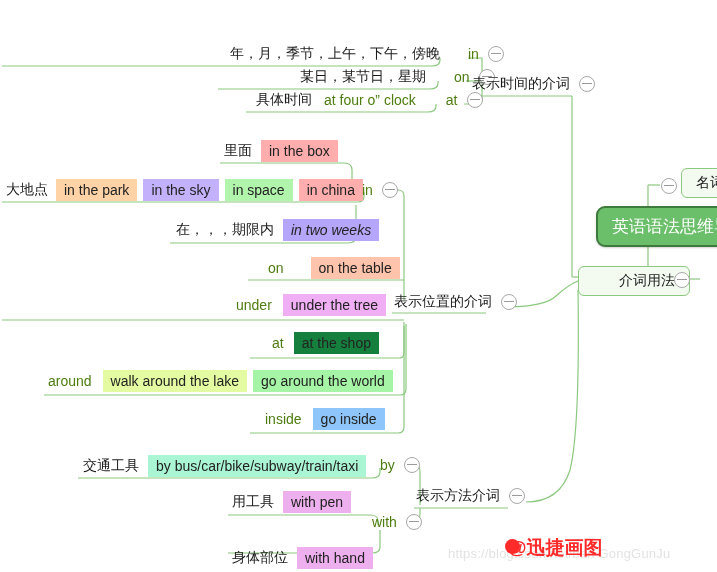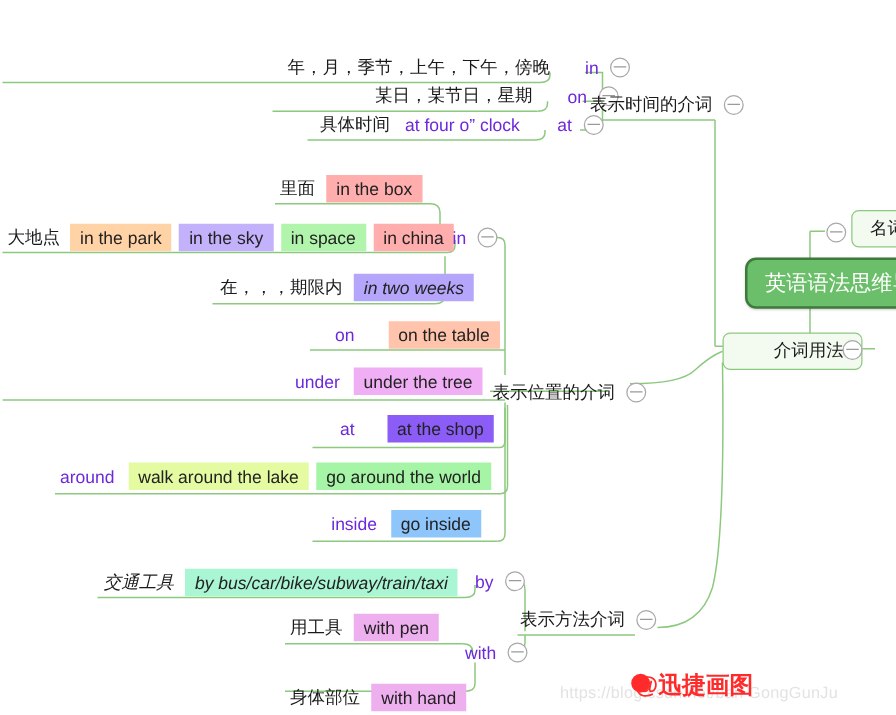--- a/index.html
+++ b/index.html
@@ -18,21 +18,21 @@
     align-items:center;
     white-space:nowrap;
   }
   .cn{font-size:14px;color:#1a1a1a;padding:1px 2px;white-space:nowrap;}
   .hl{
     font-size:14px;
     padding:3px 8px;
     white-space:nowrap;
     color:#222;
   }
-  .en{font-size:14px;color:#6d28d9;padding:1px 4px 1px 4px;white-space:nowrap;}
+  .en{font-size:14px;color:#4d7c0f;padding:1px 4px 1px 4px;white-space:nowrap;}
 
   
   .collapse{
     width:14px;height:14px;border:1px solid #a8a8a8;border-radius:50%;
     display:inline-block;position:relative;background:#fff;
     vertical-align:middle;
     flex:0 0 auto;
   }
   .collapse::after{
     content:"";position:absolute;left:2px;right:2px;top:6px;
@@ -217,40 +217,40 @@
     <span class="hl" style="margin-left:23px;background:#ffc4ab;">on the table</span>
   </div>
 
   <div class="row" style="left:232px;top:294px;">
     <span class="en">under</span>
     <span class="hl" style="margin-left:7px;background:#f0aef5;">under the tree</span>
   </div>
 
   <div class="row" style="left:268px;top:332px;">
     <span class="en">at</span>
-    <span class="hl" style="margin-left:22px;background:#8b5cf6;">at the shop</span>
+    <span class="hl" style="margin-left:6px;background:#15803d;">at the shop</span>
   </div>
 
   <div class="row" style="left:44px;top:370px;">
     <span class="en">around</span>
     <span class="hl" style="margin-left:7px;background:#e4fba2;">walk around the lake</span>
     <span class="hl" style="margin-left:6px;background:#a6f5a6;">go around the world</span>
   </div>
 
   <div class="row" style="left:261px;top:408px;">
     <span class="en">inside</span>
     <span class="hl" style="margin-left:7px;background:#8ec5fa;">go inside</span>
   </div>
 
-  <div class="row" style="left:392px;top:304px;">
+  <div class="row" style="left:392px;top:292px;">
     <span class="cn">表示位置的介词</span>
     <span class="collapse" style="margin-left:7px;"></span>
   </div>
 
-  <div class="row" style="left:81px;top:455px;font-style:italic;">
+  <div class="row" style="left:81px;top:455px;">
     <span class="cn">交通工具</span>
     <span class="hl" style="margin-left:7px;background:#a9f5d4;">by bus/car/bike/subway/train/taxi</span>
   </div>
   <div class="row" style="left:376px;top:456px;">
     <span class="en">by</span>
     <span class="collapse" style="margin-left:5px;"></span>
   </div>
 
   <div class="row" style="left:230px;top:491px;">
     <span class="cn">用工具</span>

